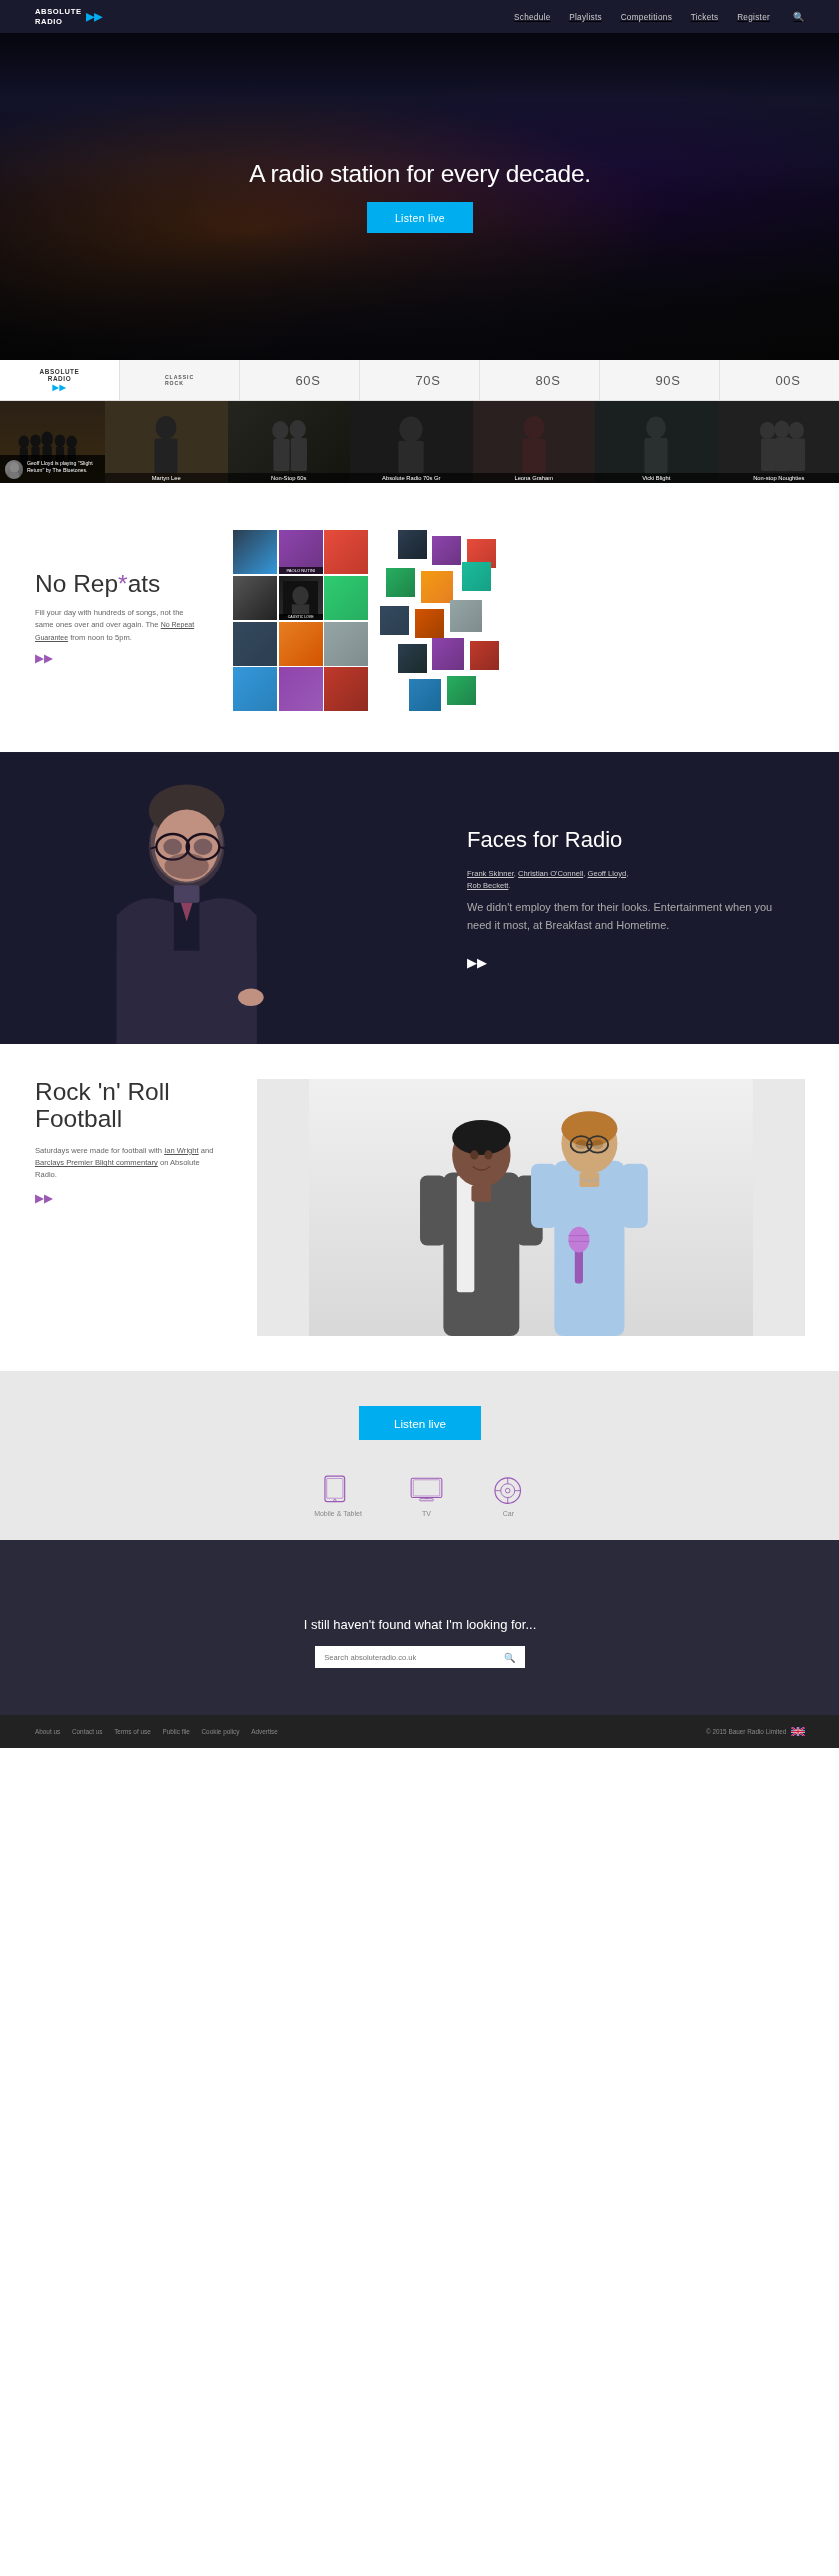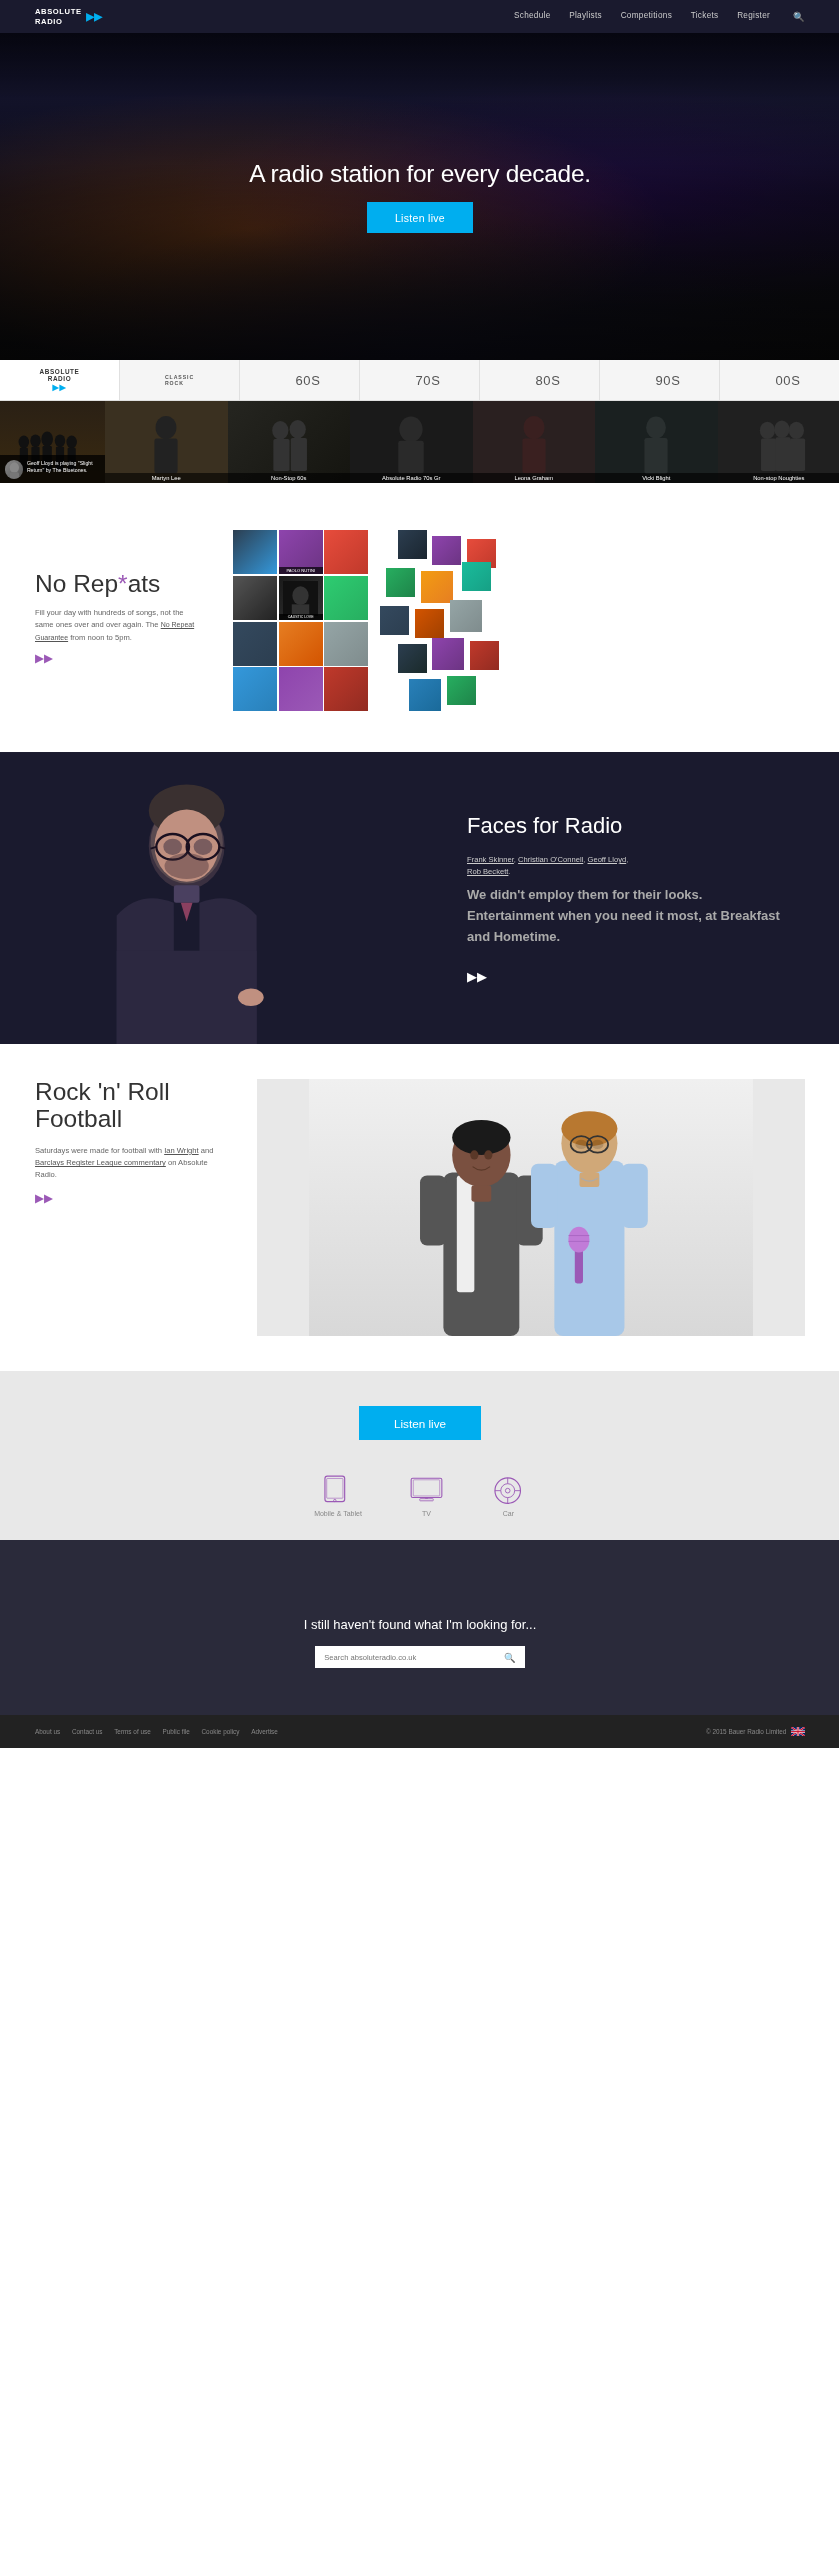--- a/index.html
+++ b/index.html
@@ -22,21 +22,21 @@
       line-height: 1.2;
       margin-right: auto;
       display: flex;
       align-items: center;
       gap: 4.7px;
     }
     .logo-text { display: flex; flex-direction: column; }
     .logo-text .absolute { font-size: 7.6px; font-weight: 900; letter-spacing: 0.6px; text-transform: uppercase; }
     .logo-text .radio { font-size: 7.6px; font-weight: 900; letter-spacing: 0.6px; text-transform: uppercase; }
     .logo-arrows { color: #00aeef; font-size: 10.5px; }
-    .nav-links { display: flex; align-items: flex-start; gap: 18.7px; }
+    .nav-links { display: flex; align-items: flex-end; gap: 18.7px; text-decoration: underline; }
     .nav-links a {
       color: #ccc;
       text-decoration: none;
       font-size: 8.2px;
       letter-spacing: 0.3px;
     }
     .search-icon-btn { color: #ccc; font-size: 9.3px; margin-left: 4.7px; cursor: pointer; }
 
     
     .hero {
@@ -220,25 +220,24 @@
       margin-bottom: 15px;
     }
     .faces-names {
       font-size: 7.6px;
       color: #aaa;
       margin-bottom: 7px;
       line-height: 1.6;
     }
     .faces-names a { color: #ccc; text-decoration: underline; }
     .faces-desc {
-      font-size: 13px;
+      font-size: 11px;
       color: #aaa;
       line-height: 1.6;
       margin-bottom: 21px;
-      font-weight: bold;
     }
 
     
     .section-football {
       background: #fff;
       display: flex;
       align-items: flex-start;
       min-height: 257px;
       padding: 35px;
       gap: 35px;
@@ -642,21 +641,21 @@
   </div>
 </section>
 
 <section class="section-football">
   <div class="football-text">
     <h2 class="football-title">
       <span>Rock 'n' Roll</span><br>
       <span>Football</span>
     </h2>
     <p class="football-desc">
-      Saturdays were made for football with <a href="#">Ian Wright</a> and <a href="#">Barclays Register League commentary</a> on Absolute Radio.
+      Saturdays were made for football with <a href="#">Ian Wright</a> and <a href="#">Barclays Premier Blight commentary</a> on Absolute Radio.
     </p>
     <span class="arrow-btn purple-arrow">▶▶</span>
   </div>
 
   <div class="football-photo" style="flex:1;height:257px;background:#e8e8e8;position:relative;overflow:hidden;">
     <svg width="100%" height="257" viewBox="0 0 760 440" preserveAspectRatio="xMidYMax meet">
       <rect width="760" height="440" fill="#e8e8e8"></rect>
 
       <rect width="760" height="440" fill="url(#bgGrad)"></rect>
       <defs>

